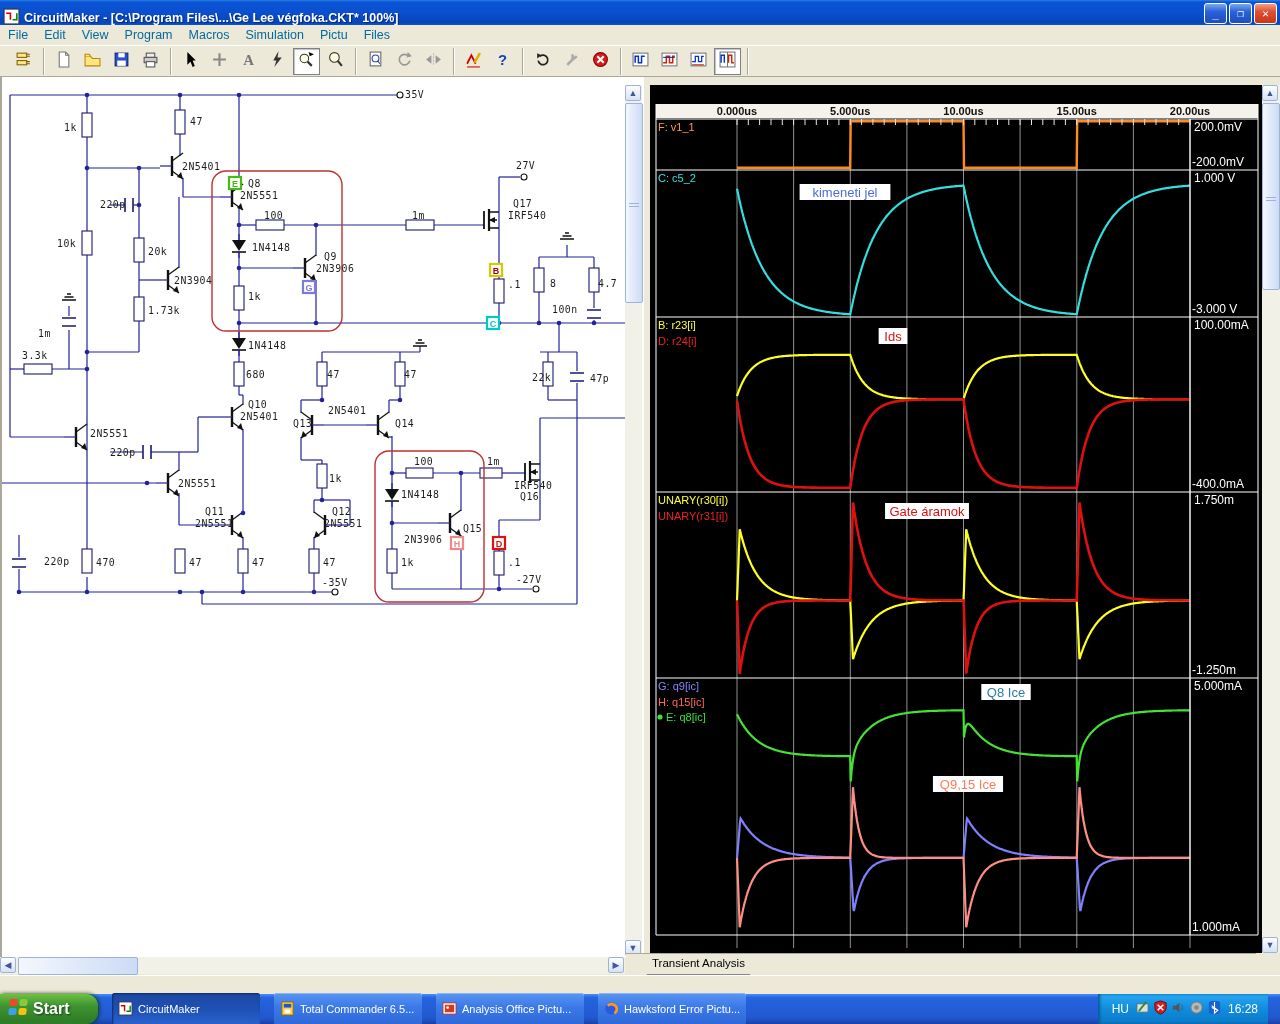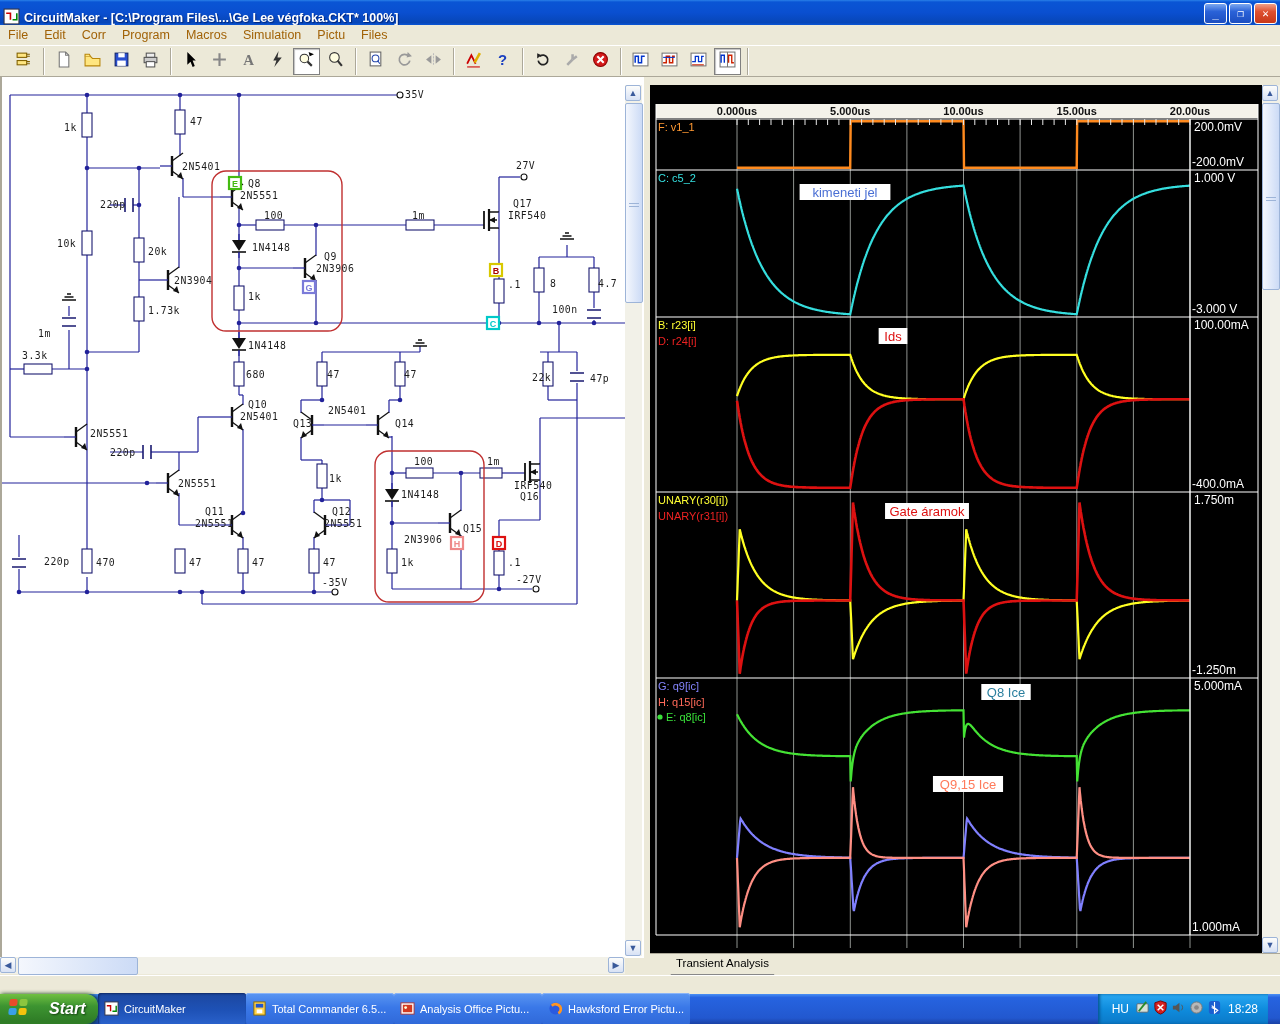--- a/index.html
+++ b/index.html
@@ -12,50 +12,50 @@
     color:#fff;display:flex;align-items:flex-end}
   .titlebar .appicon{width:17px;height:17px;margin:0 4px 0 3px}
   .titlebar .ttext{font-size:12.5px;font-weight:bold;text-shadow:1px 1px 1px #00257a;white-space:nowrap}
   .winbtns{position:absolute;right:3px;top:3px;display:flex;gap:2px}
   .winbtn{width:21px;height:19px;border-radius:3px;border:1px solid #fff;
     background:linear-gradient(180deg,#7ba8f0,#2a62d8 40%,#1c4ec0);color:#fff;font-size:11px;
     display:flex;align-items:center;justify-content:center;font-family:"DejaVu Sans Mono",monospace}
   .winbtn.close{background:linear-gradient(180deg,#f0a088,#de5030 40%,#c83818)}
   
   .menubar{left:0;top:25px;width:1280px;height:20px;background:#ece9d8;display:flex;align-items:center}
-  .menuitem{font-size:12.5px;color:#a16207;padding:2px 8px}
+  .menuitem{font-size:12.5px;color:#0369a1;padding:2px 8px}
   .toolbar{left:0;top:45px;width:1280px;height:32px;background:#ece9d8;
     border-top:1px solid #fff;border-bottom:1px solid #aca899;display:flex;align-items:center;padding-left:4px;box-sizing:border-box}
   .tgroup{display:flex;align-items:center;padding:0 5px;border-right:1px solid #aca899;box-shadow:1px 0 0 #fff}
   .tbtn{width:25px;height:25px;margin:0 1px;display:flex;align-items:center;justify-content:center;border:1px solid transparent}
   .tbtn.pressed{border:1px solid #808080;background:#fff;box-shadow:inset 1px 1px 1px #c0c0c0}
   
   .schemwrap{left:0;top:77px;width:644px;height:881px;background:#fff;border-left:2px solid #aca899;box-sizing:border-box}
   
   .sb{background:#f2f1e8}
   .sb .arrow{position:absolute;width:16px;height:16px;border:1px solid #9db4d8;border-radius:2px;
      background:linear-gradient(180deg,#fdfdfb,#d8e2f5);color:#3a5a9b;font-size:9px;line-height:15px;text-align:center;box-sizing:border-box}
   .sb .thumb{position:absolute;border:1px solid #9db4d8;border-radius:2px;background:linear-gradient(90deg,#f4f7fd,#ccdbf6)}
   .grip{position:absolute;left:3px;right:3px;top:50%;height:6px;
      background:repeating-linear-gradient(180deg,#9db4d8 0,#9db4d8 1px,transparent 1px,transparent 3px)}
   
   .scopewrap{left:650px;top:85px;width:612px;height:868px;background:#7dd3fc}
-  .tabrow{left:650px;top:953px;width:630px;height:22px;background:#ece9d8;border-top:1px solid #aca899}
+  .tabrow{left:626px;top:953px;width:630px;height:22px;background:#ece9d8;border-top:1px solid #aca899}
   .tab{position:absolute;left:10px;top:0;height:20px;padding:0 16px;background:#ece9d8;
        clip-path:polygon(0 0,100% 0,calc(100% - 11px) 100%,11px 100%);
        font-size:11.5px;line-height:19px;color:#000;
        border-bottom:1px solid #888}
   .statusstrip{left:0;top:975px;width:1280px;height:19px;background:#ece9d8;border-top:1px solid #fff}
   
   .taskbar{left:0;top:994px;width:1280px;height:30px;
     background:linear-gradient(180deg,#4a90f4 0%,#2663e0 12%,#2258cf 80%,#1941a5 100%);display:flex;align-items:center}
-  .startbtn{height:30px;width:98px;display:flex;align-items:center;gap:21px;padding-left:8px;box-sizing:border-box;
+  .startbtn{height:30px;width:98px;display:flex;align-items:center;gap:5px;padding-left:8px;box-sizing:border-box;
     background:linear-gradient(180deg,#71c041 0%,#3d9431 40%,#2f7d26 90%);border-radius:0 12px 12px 0;
-    box-shadow:1px 0 4px #0a3a0a;color:#fff;font-size:16px;font-weight:bold;font-style:italic;text-shadow:1px 1px 2px #12400f}
-  .task{height:32px;margin-left:0;width:148px;border-radius:3px;display:flex;align-items:center;gap:5px;padding:0 6px;box-sizing:border-box;
+    box-shadow:1px 0 4px #0a3a0a;color:#fff;font-size:16px;font-weight:bold;text-shadow:1px 1px 2px #12400f}
+  .task{height:32px;margin-left:14px;width:148px;border-radius:3px;display:flex;align-items:center;gap:5px;padding:0 6px;box-sizing:border-box;
     background:linear-gradient(180deg,#5a96f2,#3a78e8 45%,#2f68d8);box-shadow:inset 0 1px 0 #8ab4f8;color:#fff;font-size:11px;white-space:nowrap;overflow:hidden}
   .task.active{background:linear-gradient(180deg,#1c47a0,#1e52b7 55%,#2a62cc);box-shadow:inset 1px 1px 2px #102a66}
   .tray{position:absolute;right:12px;top:0;height:30px;display:flex;align-items:center;gap:6px;padding:0 10px 0 14px;
     background:linear-gradient(180deg,#2aa8f2 0%,#0f8cdd 50%,#0b79c8 100%);box-shadow:inset 2px 0 3px #065a96;color:#fff}
   .trayicons{display:flex;gap:3px;align-items:center}
   .lang{font-size:12px}
   .clock{font-size:12px}
   svg text{user-select:none}
 </style>
 </head>
@@ -71,21 +71,21 @@
   <div class="winbtns">
     <div class="winbtn">_</div>
     <div class="winbtn">❐</div>
     <div class="winbtn close">✕</div>
   </div>
 </div>
 
 <div class="abs menubar" id="menubar">
     <div class="menuitem">File</div>
     <div class="menuitem">Edit</div>
-    <div class="menuitem">Corr</div>
+    <div class="menuitem">View</div>
     <div class="menuitem">Program</div>
     <div class="menuitem">Macros</div>
     <div class="menuitem">Simulation</div>
     <div class="menuitem">Pictu</div>
     <div class="menuitem">Files</div>
   </div>
 <div class="abs toolbar" id="toolbar">
     <div class="tgroup">
       <div class="tbtn">
         <span><svg width="17" height="17" viewBox="0 0 16 16">
@@ -821,15 +821,15 @@
           </svg></span>
         <span><svg width="15" height="15" viewBox="0 0 16 16">
             <circle cx="8" cy="8" r="6" fill="#b8b8b8" stroke="#777"></circle>
             <circle cx="8" cy="8" r="2.5" fill="#888"></circle>
           </svg></span>
         <span><svg width="15" height="15" viewBox="0 0 16 16">
             <rect x="2" y="1" width="12" height="14" rx="3" fill="#1a5fd0"></rect>
             <path d="M8,2v12l3.5,-3L5,6M8,14l3.5,-3L5,8" stroke="#fff" stroke-width="1.2" fill="none"></path>
           </svg></span>
       </span>
-    <span class="clock">18:28</span>
+    <span class="clock">16:28</span>
   </div>
 </div>
 
 </body></html>

